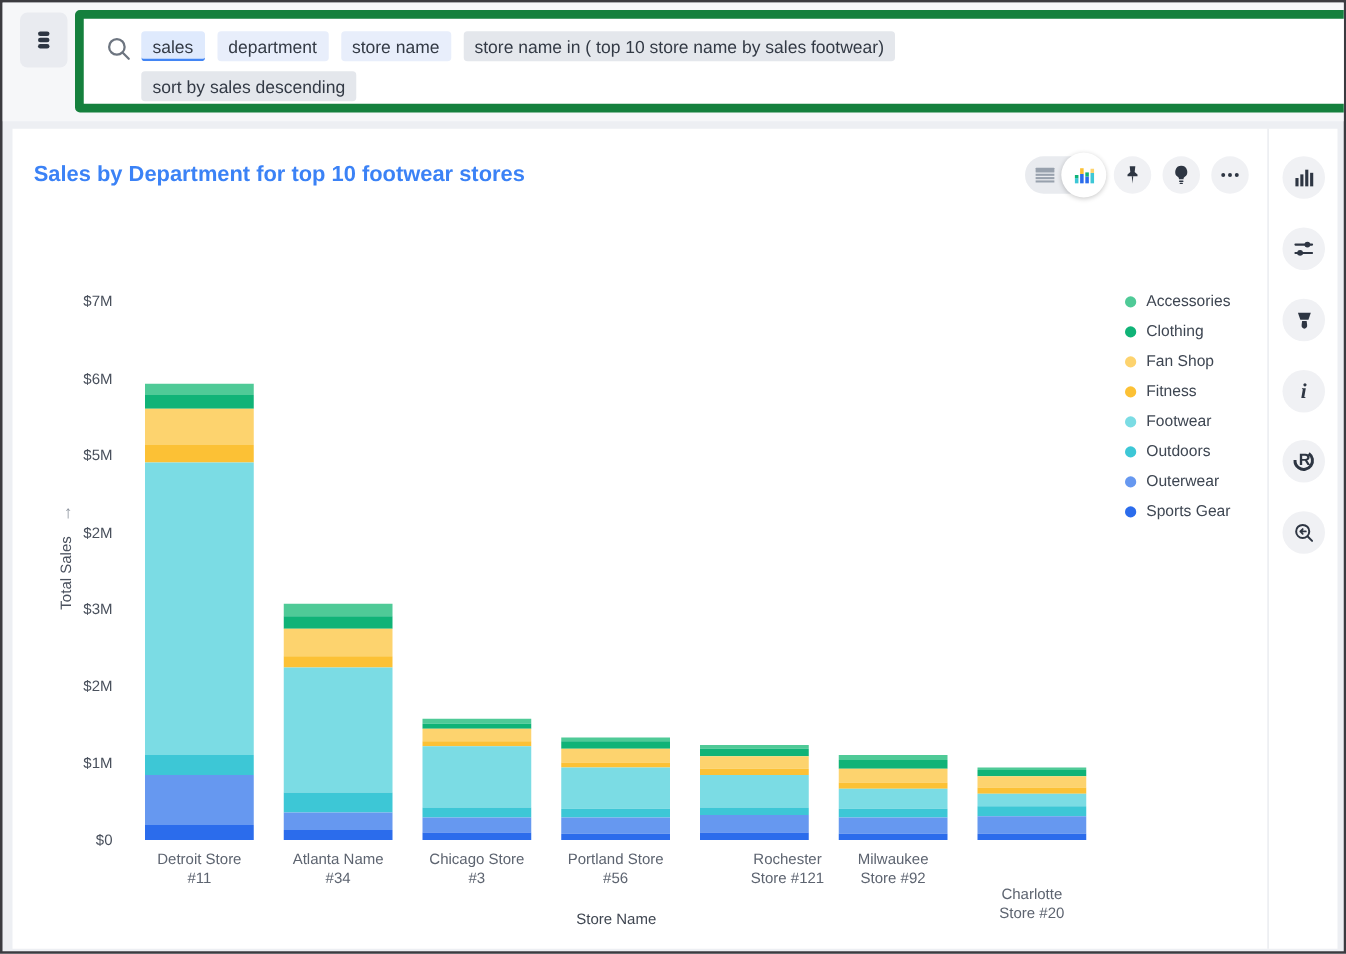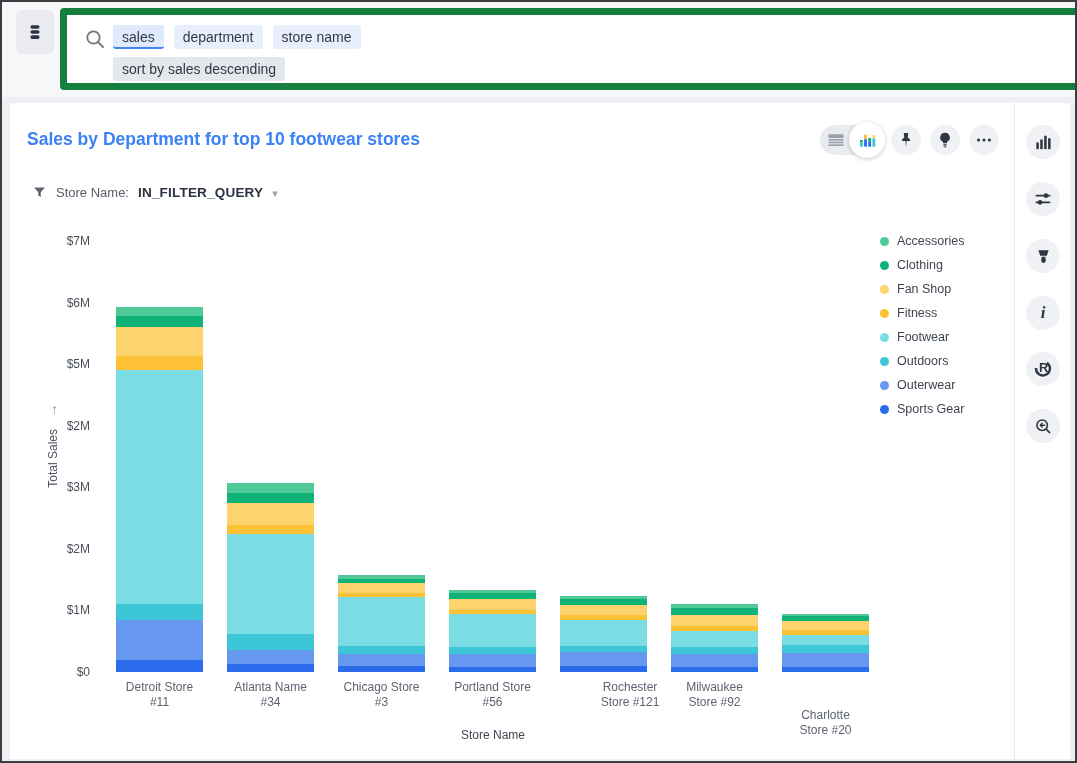--- a/index.html
+++ b/index.html
@@ -49,21 +49,21 @@
   
   .plot{position:absolute;left:0;top:138px;width:1004px;height:431px;}
   .ytick{position:absolute;left:10px;width:70px;text-align:right;font-size:12px;color:#49505c;}
   .bar{position:absolute;bottom:0;width:87px;display:flex;flex-direction:column-reverse;}
   .bar-seg{width:100%;}
   .y-axis-arrow{position:absolute;left:41px;top:298px;font-size:14px;color:#8a919c;}
   .y-axis-title{position:absolute;left:36px;top:326px;writing-mode:vertical-rl;transform:rotate(180deg);
     font-size:12px;color:#4a515e;}
   .xlabel{position:absolute;top:577px;width:110px;text-align:center;font-size:12px;color:#5d6470;line-height:15px;}
   .x-axis-title{position:absolute;left:0;top:625px;width:966px;text-align:center;font-size:12px;color:#3f4651;}
-  .legend{position:absolute;left:870px;top:126px;}
+  .legend{position:absolute;left:890px;top:126px;}
   .legend-item{height:24px;display:flex;align-items:center;gap:8px;cursor:pointer;}
   .legend-dot{width:9px;height:9px;border-radius:50%;flex:0 0 auto;}
   .legend-label{font-size:12.5px;color:#3e4652;white-space:nowrap;}
 
   
   .rail{position:absolute;left:1012px;top:101px;width:56px;height:656px;background:#fff;
     border-left:1px solid #e8eaee;box-sizing:border-box;}
   .rail .icon-circle{position:absolute;left:11px;width:34px;height:34px;border-radius:50%;background:#f0f1f4;
     display:flex;align-items:center;justify-content:center;}
   .info-glyph{font-family:"Liberation Serif",serif;font-style:italic;font-weight:bold;font-size:17px;color:#2e3643;}
@@ -88,20 +88,21 @@
 
     <div class="search-box">
       <svg class="magnifier" viewBox="0 0 24 24">
         <circle cx="10.5" cy="10.5" r="6.2" fill="none" stroke="#6d7580" stroke-width="1.8"></circle>
         <line x1="15.2" y1="15.2" x2="20" y2="20" stroke="#6d7580" stroke-width="1.8" stroke-linecap="round"></line>
       </svg>
       <div class="token-row row1">
           <span class="token selected">sales</span>
           <span class="token attribute">department</span>
           <span class="token attribute">store name</span>
+          <span class="token phrase">store name in ( top 10 store name by sales footwear)</span>
         </div>
       <div class="token-row row2">
           <span class="token phrase">sort by sales descending</span>
         </div>
 
     </div>
   </div>
 
   <div class="card">
     <div class="viz-title">Sales by Department for top 10 footwear stores</div>
@@ -152,28 +153,20 @@
         <svg width="20" height="20" viewBox="0 0 24 24">
           <g fill="#2e3643">
             <circle cx="5.5" cy="12" r="1.9"></circle>
               <circle cx="12" cy="12" r="1.9"></circle>
               <circle cx="18.5" cy="12" r="1.9"></circle>
           </g>
         </svg>
       </div>
     </div>
 
-    <div class="filter-row">
-      <svg width="15" height="15" viewBox="0 0 18 18">
-        <path d="M2.5 3h13l-5 5.8v5.7l-3-1.8V8.8z" fill="#5d6470"></path>
-      </svg>
-      <span class="filter-label">Store Name:</span>
-      <span class="filter-value">IN_FILTER_QUERY</span>
-      <span class="caret">▾</span>
-    </div>
 
     <div class="plot">
         <div class="ytick" style="top: 424px;">$0</div>
         <div class="ytick" style="top: 362.43px;">$1M</div>
         <div class="ytick" style="top: 300.86px;">$2M</div>
         <div class="ytick" style="top: 239.29px;">$3M</div>
         <div class="ytick" style="top: 177.72px;">$2M</div>
         <div class="ytick" style="top: 116.15px;">$5M</div>
         <div class="ytick" style="top: 54.58px;">$6M</div>
         <div class="ytick" style="top: -6.99px;">$7M</div>

